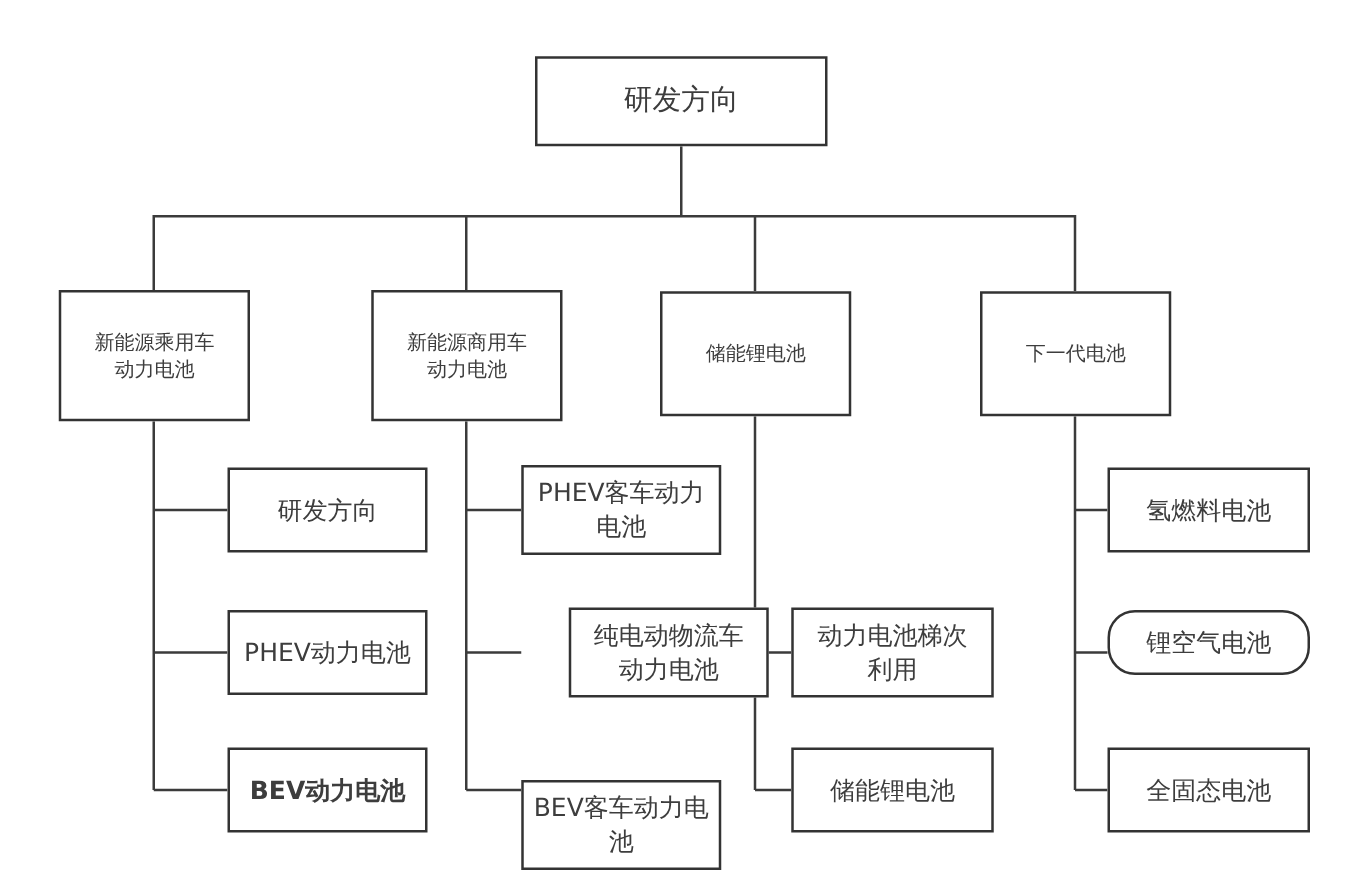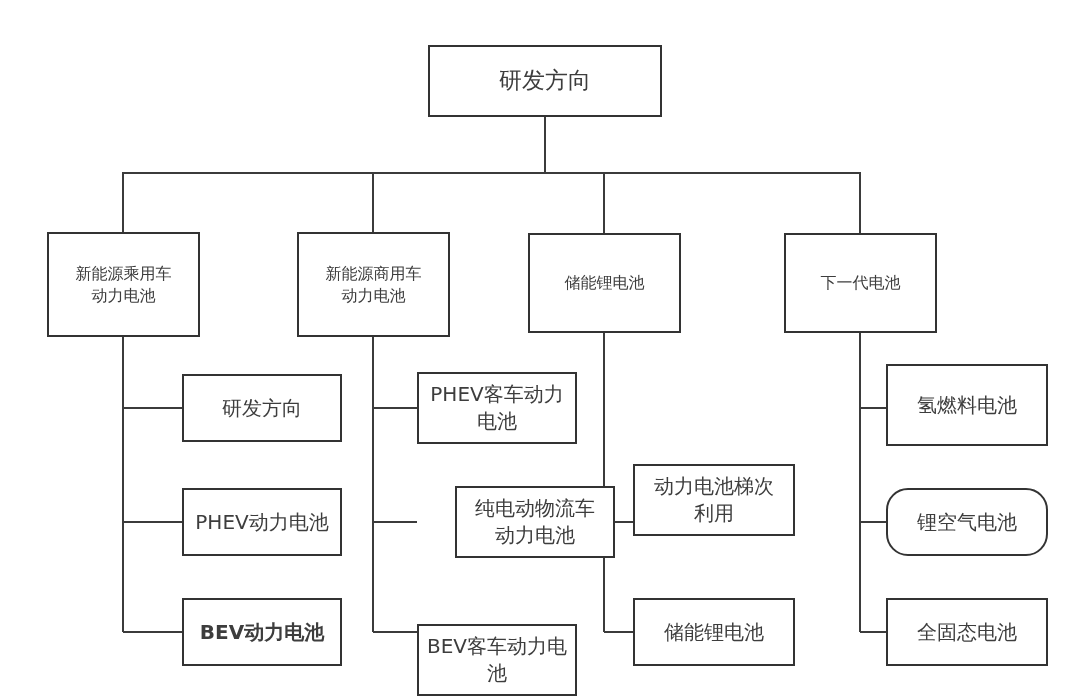--- a/index.html
+++ b/index.html
@@ -106,31 +106,31 @@
   </div>
   <div class="node leaf" style="left:417px; top:486px; width:160px; height:72px;margin-left:38px;">
     <span class="label">纯电动物流车
 动力电池</span>
   </div>
   <div class="node leaf" style="left:417px; top:596px; width:160px; height:72px;margin-top:28px;">
     <span class="label">BEV客车动力电
 池</span>
   </div>
 
-  <div class="node leaf" style="left:633px; top:464px; width:162px; height:72px;">
+  <div class="node leaf" style="left:633px; top:486px; width:162px; height:72px;">
     <span class="label">动力电池梯次
 利用</span>
   </div>
   <div class="node leaf" style="left:633px; top:598px; width:162px; height:68px;">
     <span class="label">储能锂电池</span>
   </div>
 
-  <div class="node leaf" style="left:886px; top:364px; width:162px; height:82px;justify-content:center;">
+  <div class="node leaf" style="left:886px; top:374px; width:162px; height:68px;justify-content:center;">
     <span class="label">氢燃料电池</span>
   </div>
-  <div class="node leaf" style="left:886px; top:488px; width:162px; height:68px;border-radius:22px;">
+  <div class="node leaf" style="left:886px; top:488px; width:162px; height:52px;border-radius:22px;">
     <span class="label">锂空气电池</span>
   </div>
   <div class="node leaf" style="left:886px; top:598px; width:162px; height:68px;">
     <span class="label">全固态电池</span>
   </div>
 
 </div>
 
 </body></html>

